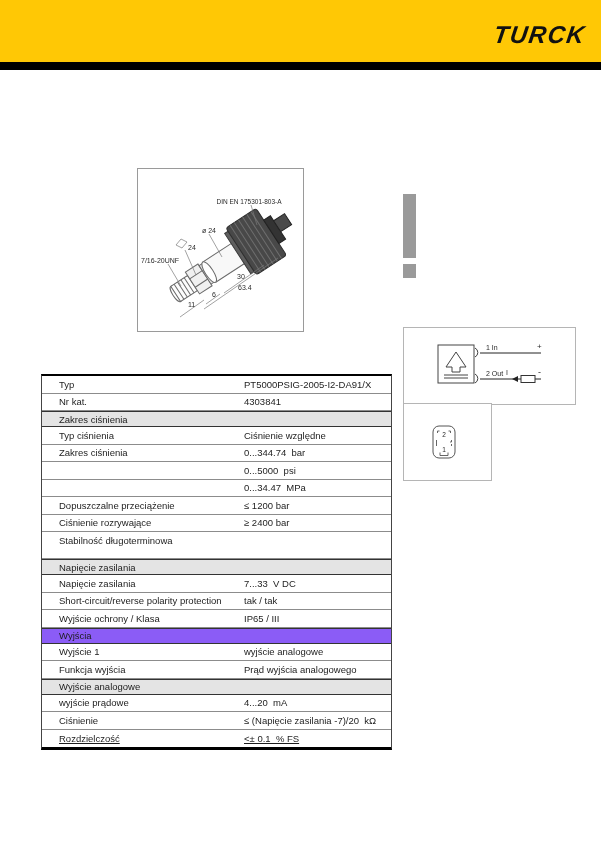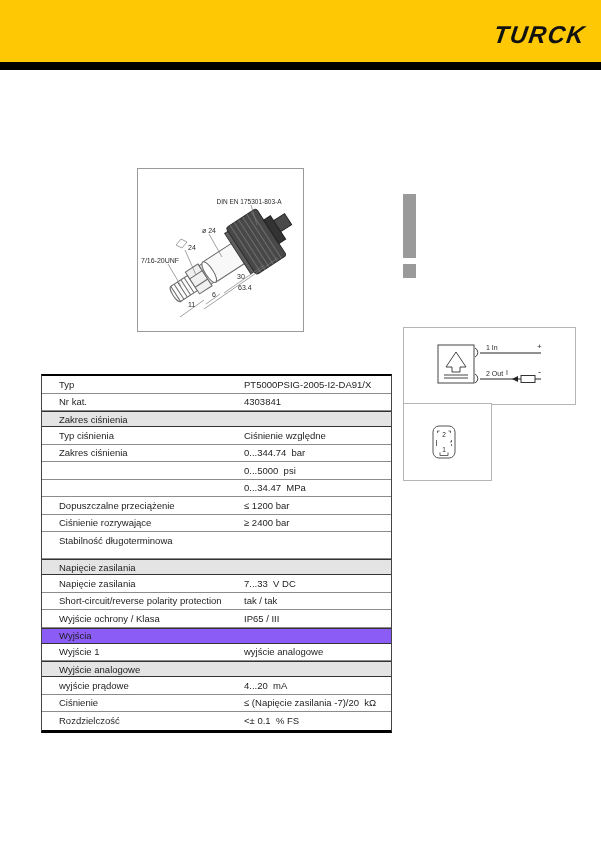--- a/index.html
+++ b/index.html
@@ -21,21 +21,21 @@
   .side-tab{position:absolute;left:403px;top:194px;width:13px;height:64px;}
   .side-code{position:absolute;left:403px;top:264px;width:13px;height:14px;}
 
   
   .spec-table{position:absolute;left:41px;top:374px;width:349px;
       border-left:1px solid #444;border-right:1px solid #444;
       border-top:2px solid #000;border-bottom:3px solid #000;
       font-size:9.5px;line-height:11px;}
   .trow{display:flex;align-items:center;height:17.5px;border-bottom:1px solid #8c8c8c;
       box-sizing:border-box;}
-  .trow:last-child{border-bottom:none;}
+  .trow:last-child{border-bottom:none;text-decoration:underline;}
   .trow.tall{height:27px;align-items:flex-start;padding-top:3px;gap:28px;}
   .trow.section{height:16px;border-top:1px solid #333;border-bottom:1px solid #333;}
   .tcell{white-space:pre-wrap;margin-left:10px;}
   .tlabel{width:175px;padding-left:7px;flex:none;}
   .tvalue{flex:1;padding-right:4px;}
   .sec-label{padding-left:7px;}
 
   svg text{font-family:"Liberation Sans",sans-serif;fill:#2a2a2a;}
 </style>
 </head>
@@ -195,20 +195,24 @@
           <div class="tcell tlabel">Wyjście ochrony / Klasa</div>
           <div class="tcell tvalue">IP65 / III</div>
         </div>
         <div class="trow section" style="background: #8b5cf6;">
           <div class="tcell sec-label">Wyjścia</div>
         </div>
         <div class="trow">
           <div class="tcell tlabel">Wyjście 1</div>
           <div class="tcell tvalue">wyjście analogowe</div>
         </div>
+        <div class="trow">
+          <div class="tcell tlabel">Funkcja wyjścia</div>
+          <div class="tcell tvalue">Prąd wyjścia analogowego</div>
+        </div>
         <div class="trow section" style="background: rgb(228, 228, 228);">
           <div class="tcell sec-label">Wyjście analogowe</div>
         </div>
         <div class="trow">
           <div class="tcell tlabel">wyjście prądowe</div>
           <div class="tcell tvalue">4...20  mA</div>
         </div>
         <div class="trow">
           <div class="tcell tlabel">Ciśnienie</div>
           <div class="tcell tvalue">≤ (Napięcie zasilania -7)/20  kΩ</div>

